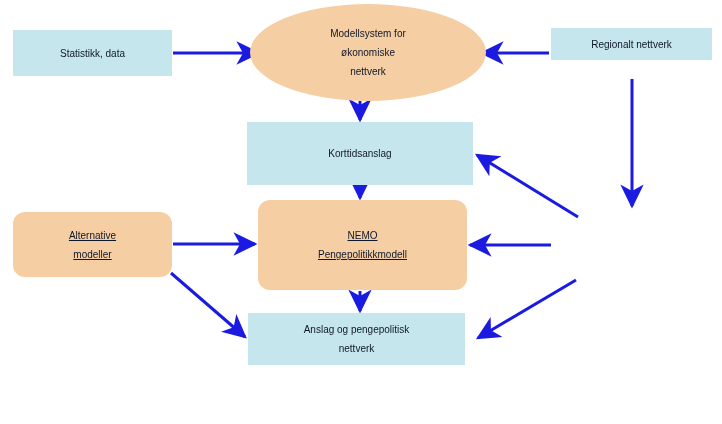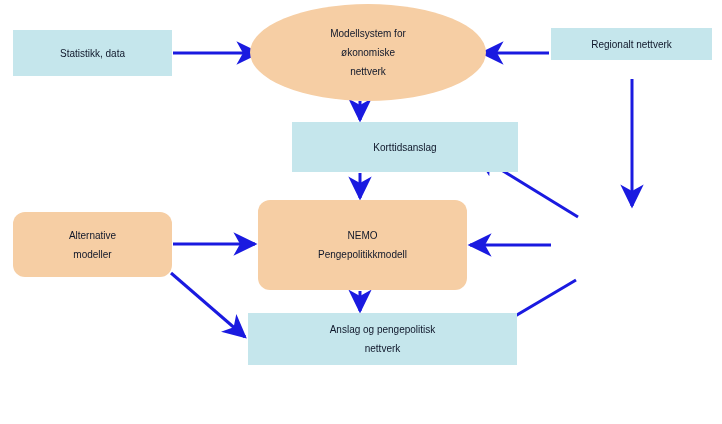--- a/index.html
+++ b/index.html
@@ -39,37 +39,38 @@
     box-sizing: border-box;
     padding: 2px 6px;
   }
   .rect-blue {
     background: #c5e6ec;
   }
   .rect-orange-round {
     background: #f6ceA4;
     background: #f6cea4;
     border-radius: 12px;
+    text-decoration: underline;
   }
   .ellipse-orange {
     background: #f6cea4;
     border-radius: 50%;
   }
   .ellipse-blue {
     background: #c5e6ec;
     border-radius: 50%;
   }
   .n-statistikk { left: 13px;  top: 30px;  width: 159px; height: 46px; }
   .n-modellsystem { left: 250px; top: 4px;  width: 236px; height: 97px; }
   .n-regionalt { left: 551px; top: 28px;  width: 161px; height: 32px; }
-  .n-korttids  { left: 247px; top: 122px; width: 226px; height: 50px; margin-left: 45px; }
+  .n-korttids  { left: 247px; top: 122px; width: 226px; height: 63px; }
   .n-alternative { left: 13px; top: 212px; width: 159px; height: 65px; }
   .n-nemo      { left: 258px; top: 200px; width: 209px; height: 90px; }
   .n-kvalitativ { left: 553px; top: 206px; width: 160px; height: 80px; }
-  .n-anslag    { left: 248px; top: 313px; width: 269px; height: 52px; }
+  .n-anslag    { left: 248px; top: 313px; width: 217px; height: 52px; }
 </style>
 </head>
 <body>
 
 <div id="diagram">
 
   <svg class="arrows" viewBox="0 0 722 424" width="722" height="424">
     <defs>
       <marker id="ah" markerWidth="9" markerHeight="9" refX="7.2" refY="4.5" orient="auto" markerUnits="strokeWidth">
         <path d="M0,0.6 L8,4.5 L0,8.4 L2.2,4.5 Z" fill="#1a1ae0"></path>

